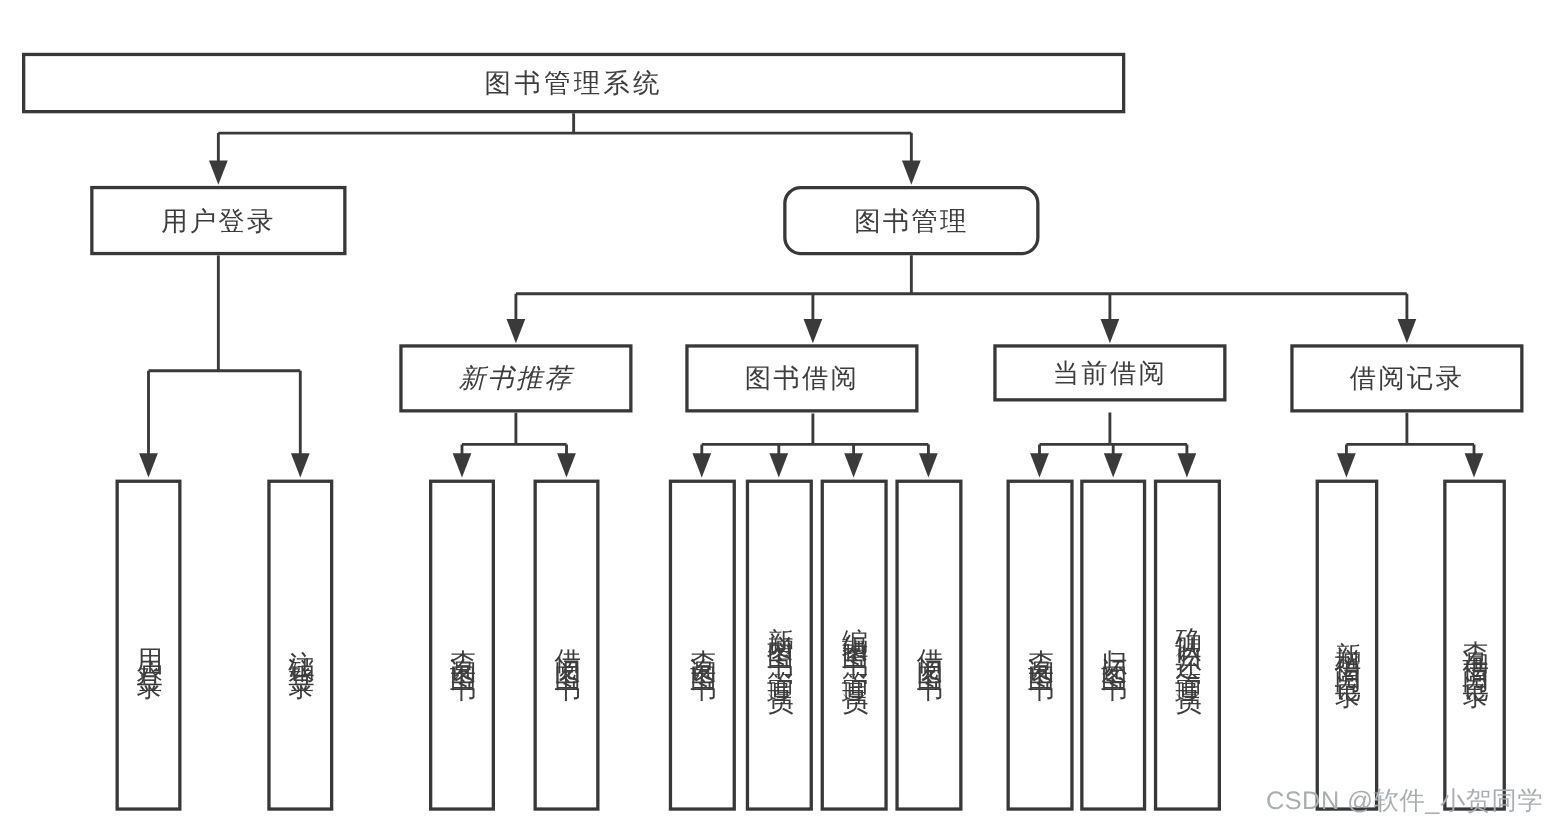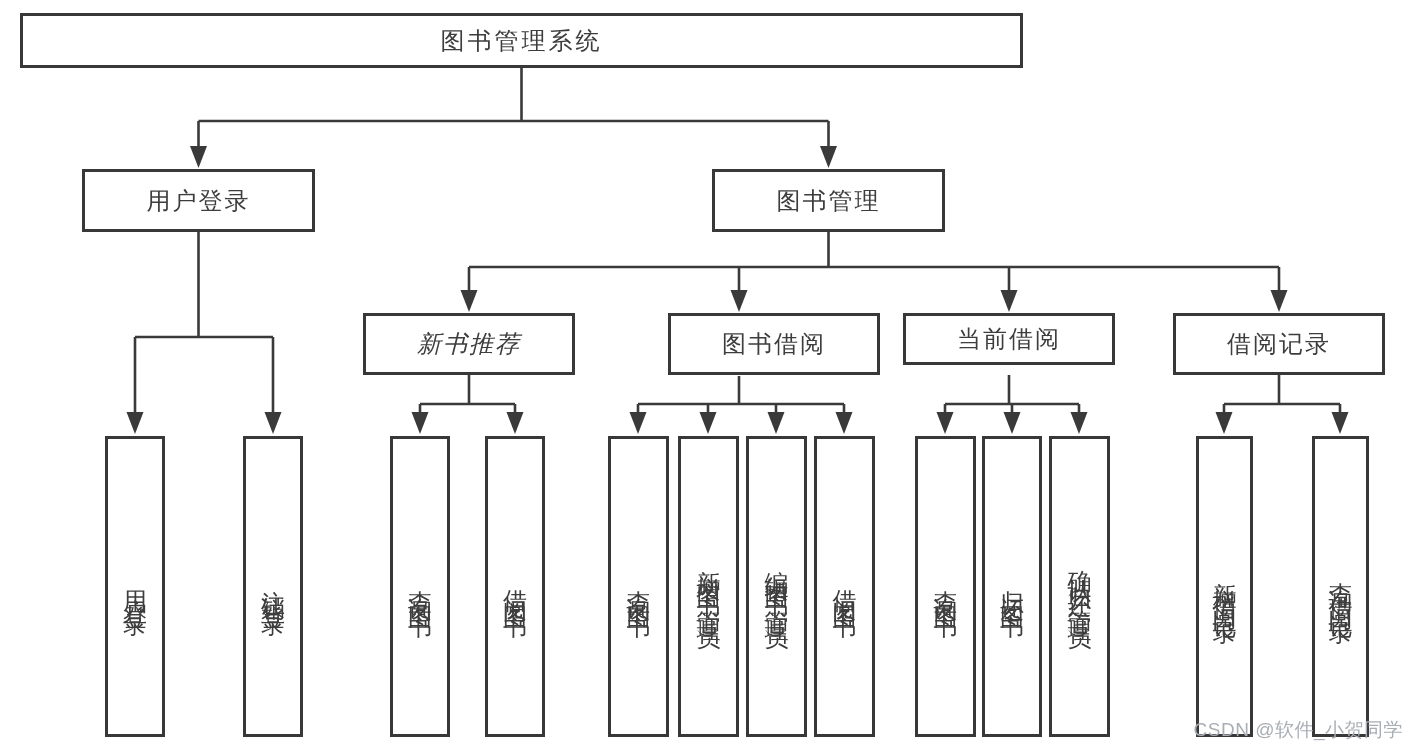--- a/index.html
+++ b/index.html
@@ -25,33 +25,33 @@
     box-sizing:border-box;
     background:#fff;
     border:3px solid var(--border);
     display:flex;align-items:center;justify-content:center;
     color:var(--text);
     font-size:24px;
     letter-spacing:2px;
     text-align:center;
     white-space:nowrap;
   }
-  .node.root{letter-spacing:3px;}
+  .node.root{letter-spacing:3px;margin-top:35px;}
   .leaf{
     writing-mode:vertical-rl;
     text-orientation:mixed;
     letter-spacing:8px;
     line-height:1;
     white-space:normal;
   }
   .watermark{
     position:absolute;
     right:2px;bottom:4px;
     color:var(--watermark);
-    font-size:19px;
+    font-size:23px;
     letter-spacing:0.5px;
     z-index:5;
   }
 </style>
 </head>
 <body>
 
 <div class="stage">
 
   <svg class="wires" width="1405" height="747" viewBox="0 0 1405 747">
@@ -81,24 +81,24 @@
       <polygon points="1003.5,412 1020.5,412 1012,434"></polygon>
       <polygon points="1070.5,412 1087.5,412 1079,434"></polygon>
       <polygon points="1215.5,412 1232.5,412 1224,434"></polygon>
       <polygon points="1331.5,412 1348.5,412 1340,434"></polygon>
     </g>
   </svg>
 
   <div class="node root" style="left:20px;top:13px;width:1003px;height:55px;">图书管理系统</div>
 
   <div class="node" style="left:82px;top:169px;width:233px;height:63px;">用户登录</div>
-  <div class="node" style="left:712px;top:169px;width:233px;height:63px;">图书管理</div>
+  <div class="node" style="left:712px;top:169px;width:233px;height:63px;border-radius:16px;">图书管理</div>
 
   <div class="node" style="left:363px;top:313px;width:212px;height:62px;font-style:italic;">新书推荐</div>
-  <div class="node" style="left:668px;top:313px;width:212px;height:62px;">图书借阅</div>
+  <div class="node" style="left:623px;top:313px;width:212px;height:62px;">图书借阅</div>
   <div class="node" style="left:903px;top:313px;width:212px;height:52px;">当前借阅</div>
   <div class="node" style="left:1173px;top:313px;width:212px;height:62px;">借阅记录</div>
 
   <div class="node leaf" style="left:105px;top:436px;width:60px;height:301px;">用户登录</div>
   <div class="node leaf" style="left:243px;top:436px;width:60px;height:301px;">注销登录</div>
 
   <div class="node leaf" style="left:390px;top:436px;width:60px;height:301px;">查询图书</div>
   <div class="node leaf" style="left:485px;top:436px;width:60px;height:301px;">借阅图书</div>
 
   <div class="node leaf" style="left:608px;top:436px;width:61px;height:301px;">查询图书</div>

